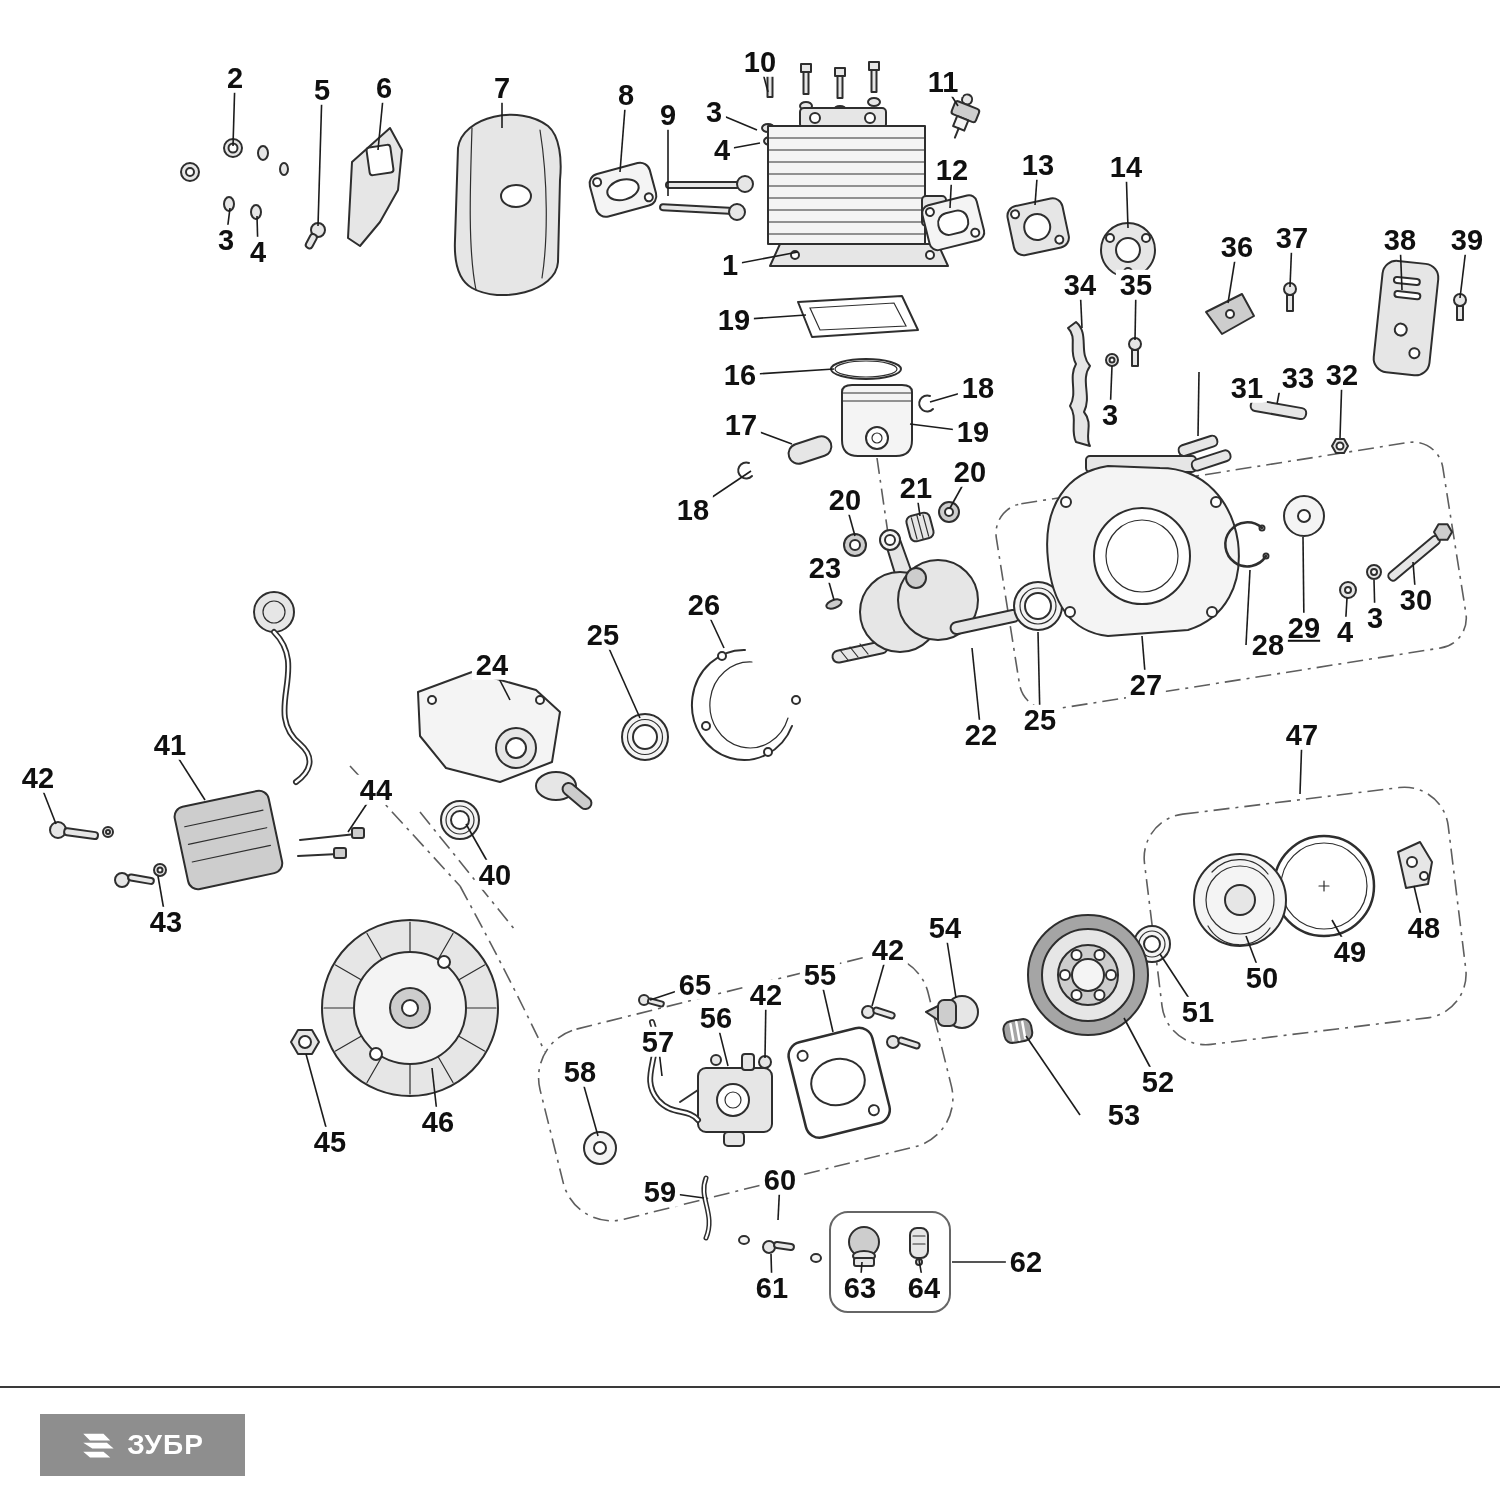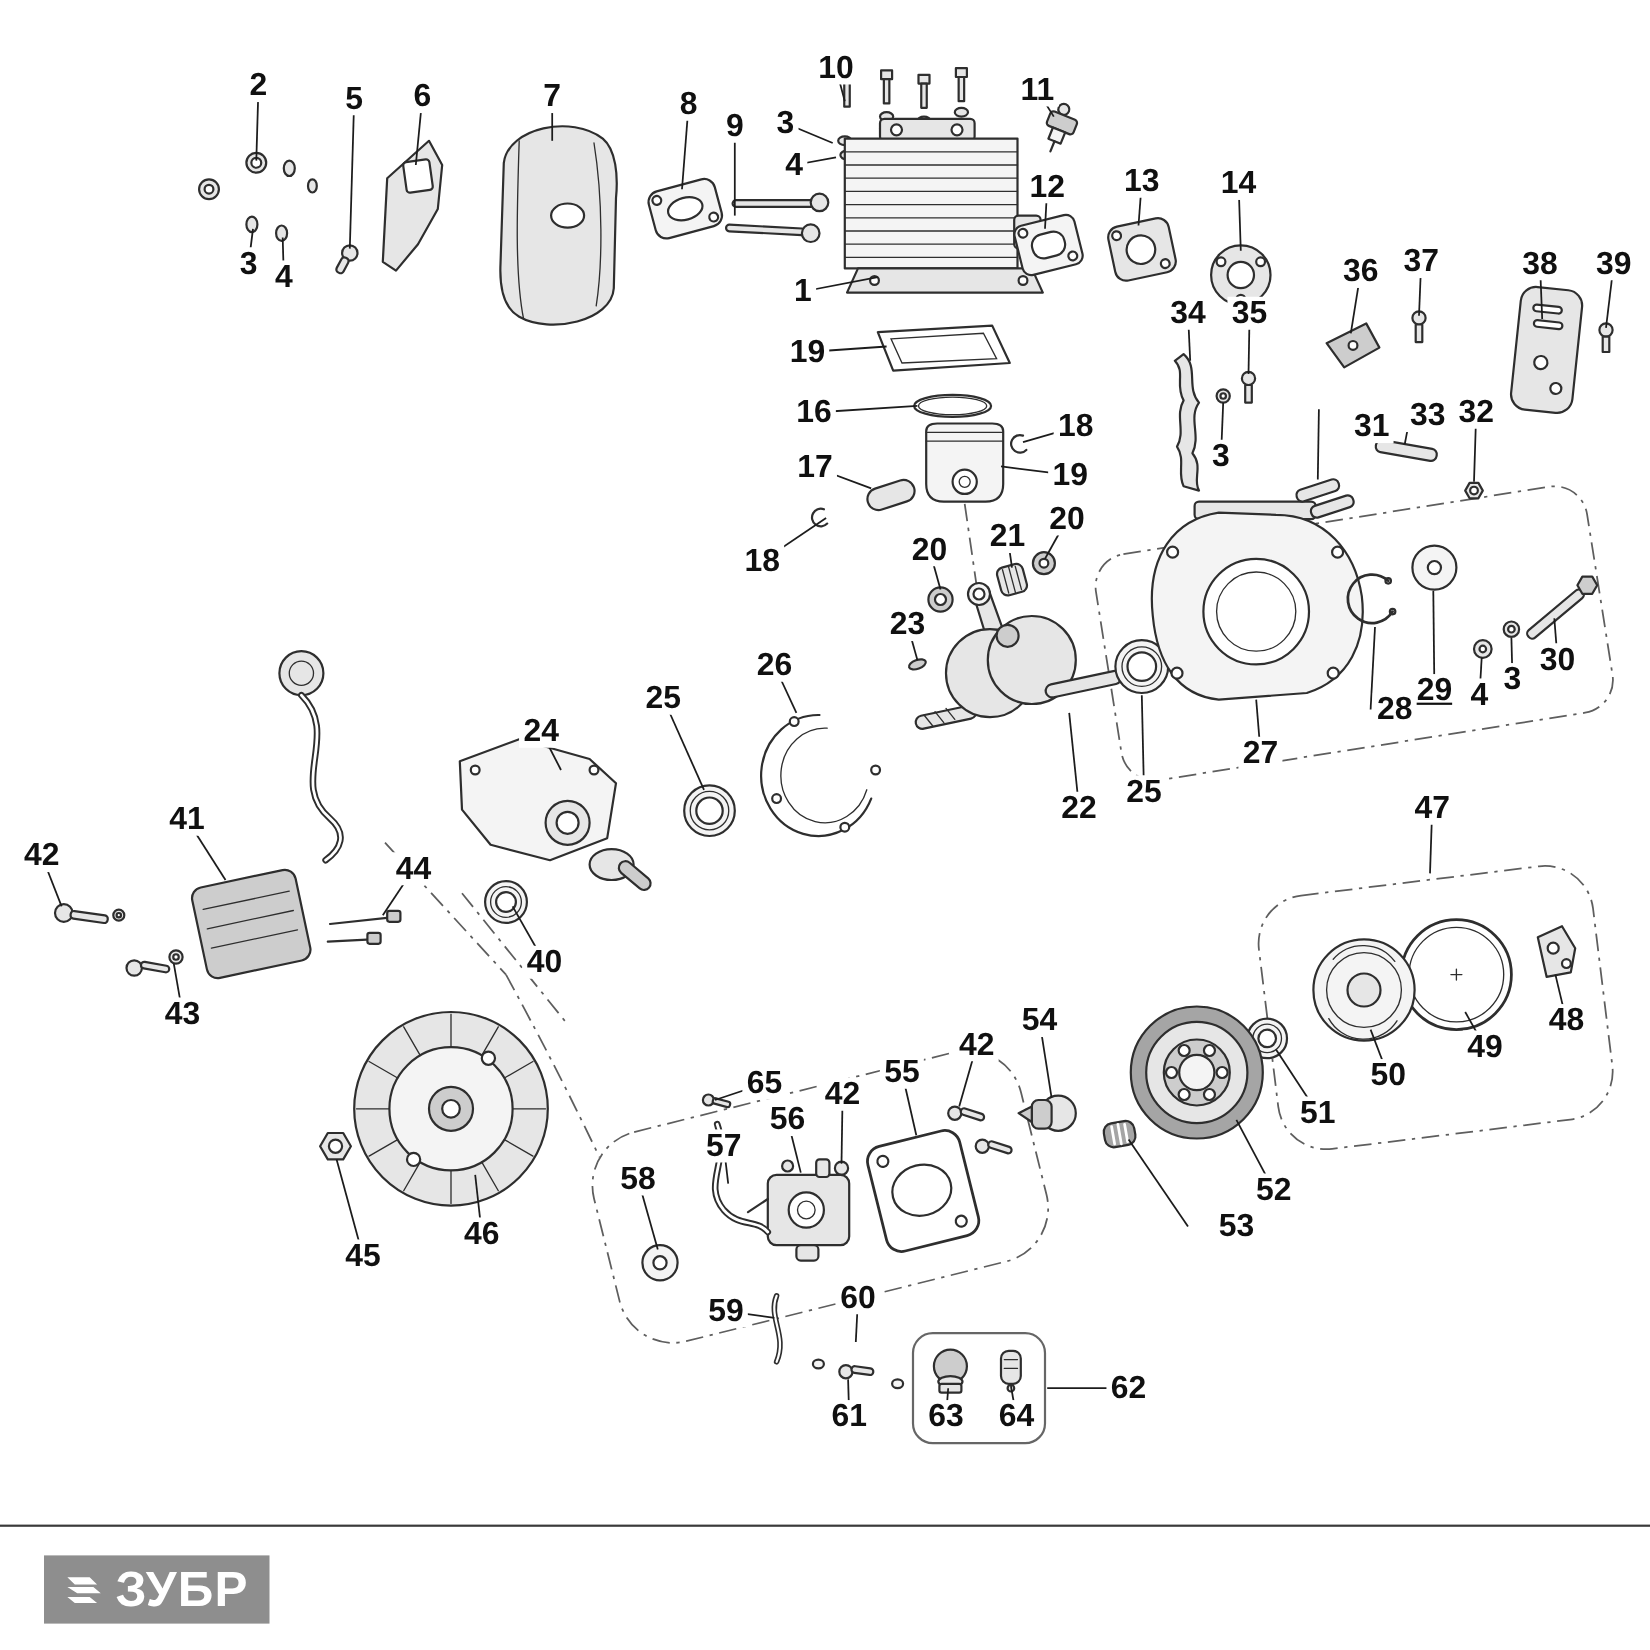--- a/index.html
+++ b/index.html
@@ -22,21 +22,21 @@
   #art .f3{fill:#a5a5a5;stroke:#2e2e2e;stroke-width:2;stroke-linejoin:round}
   #art .w{fill:#fff;stroke:#2e2e2e;stroke-width:2}
   #art .dash{fill:none;stroke:#5e5e5e;stroke-width:1.6;stroke-dasharray:16 6 3 6}
   #art .thick{fill:none;stroke:#2e2e2e;stroke-width:6;stroke-linecap:round}
   #art .core{fill:none;stroke:#fff;stroke-width:2.5;stroke-linecap:round}
   
   .footer{position:absolute;left:0;top:1386px;width:1500px;height:114px;
     border-top:2px solid #3a3a3a;display:flex;align-items:center;z-index:3;}
   .logo{margin-left:40px;width:205px;height:62px;background:#8e8e8e;
     display:flex;align-items:center;justify-content:center;gap:10px;
-    color:#fff;font-weight:800;font-size:45px;letter-spacing:1px;}
+    color:#fff;font-weight:800;font-size:28px;letter-spacing:1px;}
   .title{margin-left:38px;font-size:33px;color:#1a1a1a;}
   .title .model{font-weight:700;}
   .title .subtitle{color:#8a8a8a;font-weight:400;font-size:31px;}
 </style>
 </head>
 <body>
 
 <div class="stage">
 
 <svg id="art" width="1500" height="1500" viewBox="0 0 1500 1500">

